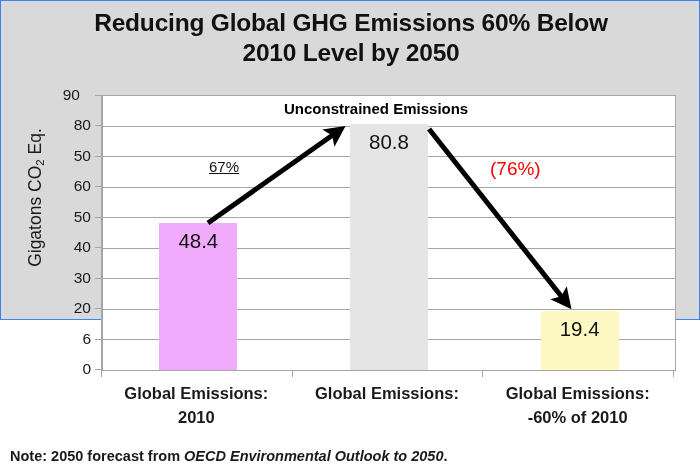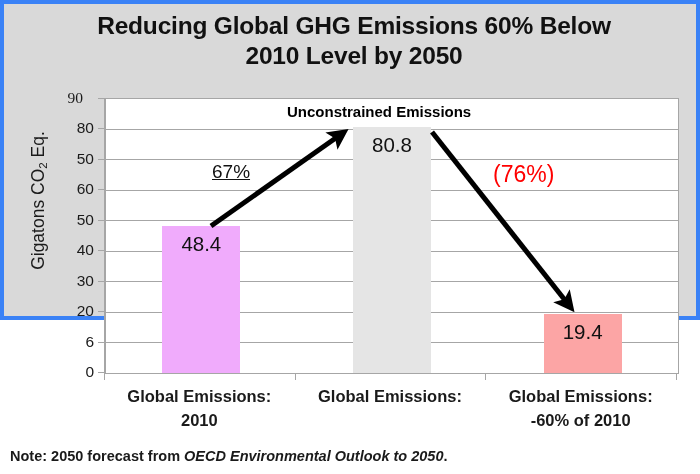--- a/index.html
+++ b/index.html
@@ -20,21 +20,21 @@
   }
 
   
   #chart-card {
     position: absolute;
     left: 0px;
     top: 0px;
     width: 700px;
     height: 320px;
     background: #d9d9d9;
-    border: 4px solid #3b82f6;
+    border: 1px solid #3b82f6;
     box-sizing: border-box;
   }
 
   
   #chart-title {
     position: absolute;
     left: 0px;
     top: 7px;
     width: 700px;
     text-align: center;
@@ -141,28 +141,28 @@
   
   #series-label {
     position: absolute;
     font-size: 15px;
     font-weight: bold;
     color: #000000;
     white-space: nowrap;
   }
   #growth-label {
     position: absolute;
+    font-size: 15px;
+    color: #111111;
+    white-space: nowrap;
+    text-decoration: underline;
+  }
+  #reduction-label {
+    position: absolute;
     font-size: 19px;
-    color: #111111;
-    white-space: nowrap;
-    text-decoration: underline;
-  }
-  #reduction-label {
-    position: absolute;
-    font-size: 23px;
     color: #ff0000;
     white-space: nowrap;
   }
 
   #arrow-layer {
     position: absolute;
     left: 0; top: 0;
     width: 700px; height: 438px;
     pointer-events: none;
   }
@@ -187,21 +187,21 @@
   <div id="chart-card">
 
     <div id="chart-title">
       <span class="line">Reducing Global GHG Emissions 60% Below</span>
       <span class="line">2010 Level by 2050</span>
     </div>
 
     <div id="y-axis-title"><span>Gigatons CO</span><sub>2</sub><span> Eq.</span></div>
 
     <div id="y-ticks">
-        <div class="y-tick-label" style="left: 33px; top: 86px; font-family: Liberation Serif, serif;">90</div>
+        <div class="y-tick-label" style="left: 33px; top: 86px;">90</div>
         <div class="y-tick-label" style="left: 44px; top: 116.444px;">80</div>
         <div class="y-tick-label" style="left: 44px; top: 146.889px;">50</div>
         <div class="y-tick-label" style="left: 44px; top: 177.333px;">60</div>
         <div class="y-tick-label" style="left: 44px; top: 207.778px;">50</div>
         <div class="y-tick-label" style="left: 44px; top: 238.222px;">40</div>
         <div class="y-tick-label" style="left: 44px; top: 268.667px;">30</div>
         <div class="y-tick-label" style="left: 44px; top: 299.111px;">20</div>
         <div class="y-tick-label" style="left: 44px; top: 329.556px;">6</div>
         <div class="y-tick-label" style="left: 44px; top: 360px;">0</div>
       </div>
@@ -229,21 +229,21 @@
           <div class="gridline" style="top: 212.611px;"></div>
           <div class="gridline" style="top: 243.056px;"></div>
         </div>
       <div id="bars">
           <div class="bar" style="left: 56.3333px; width: 78px; height: 147.351px; background: #f0abfc;">
             <div class="bar-value">48.4</div>
           </div>
           <div class="bar" style="left: 247px; width: 78px; height: 245.991px; background: #e5e5e5;">
             <div class="bar-value">80.8</div>
           </div>
-          <div class="bar" style="left: 437.667px; width: 78px; height: 59.0622px; background: #fca5a5;">
+          <div class="bar" style="left: 437.667px; width: 78px; height: 59.0622px; background: #fef9c3;">
             <div class="bar-value">19.4</div>
           </div>
         </div>
     </div>
 
     <div id="x-ticks">
         <div class="x-tick" style="left: 100px; top: 369px;"></div>
         <div class="x-tick" style="left: 290.667px; top: 369px;"></div>
         <div class="x-tick" style="left: 481.333px; top: 369px;"></div>
         <div class="x-tick" style="left: 672px; top: 369px;"></div>

